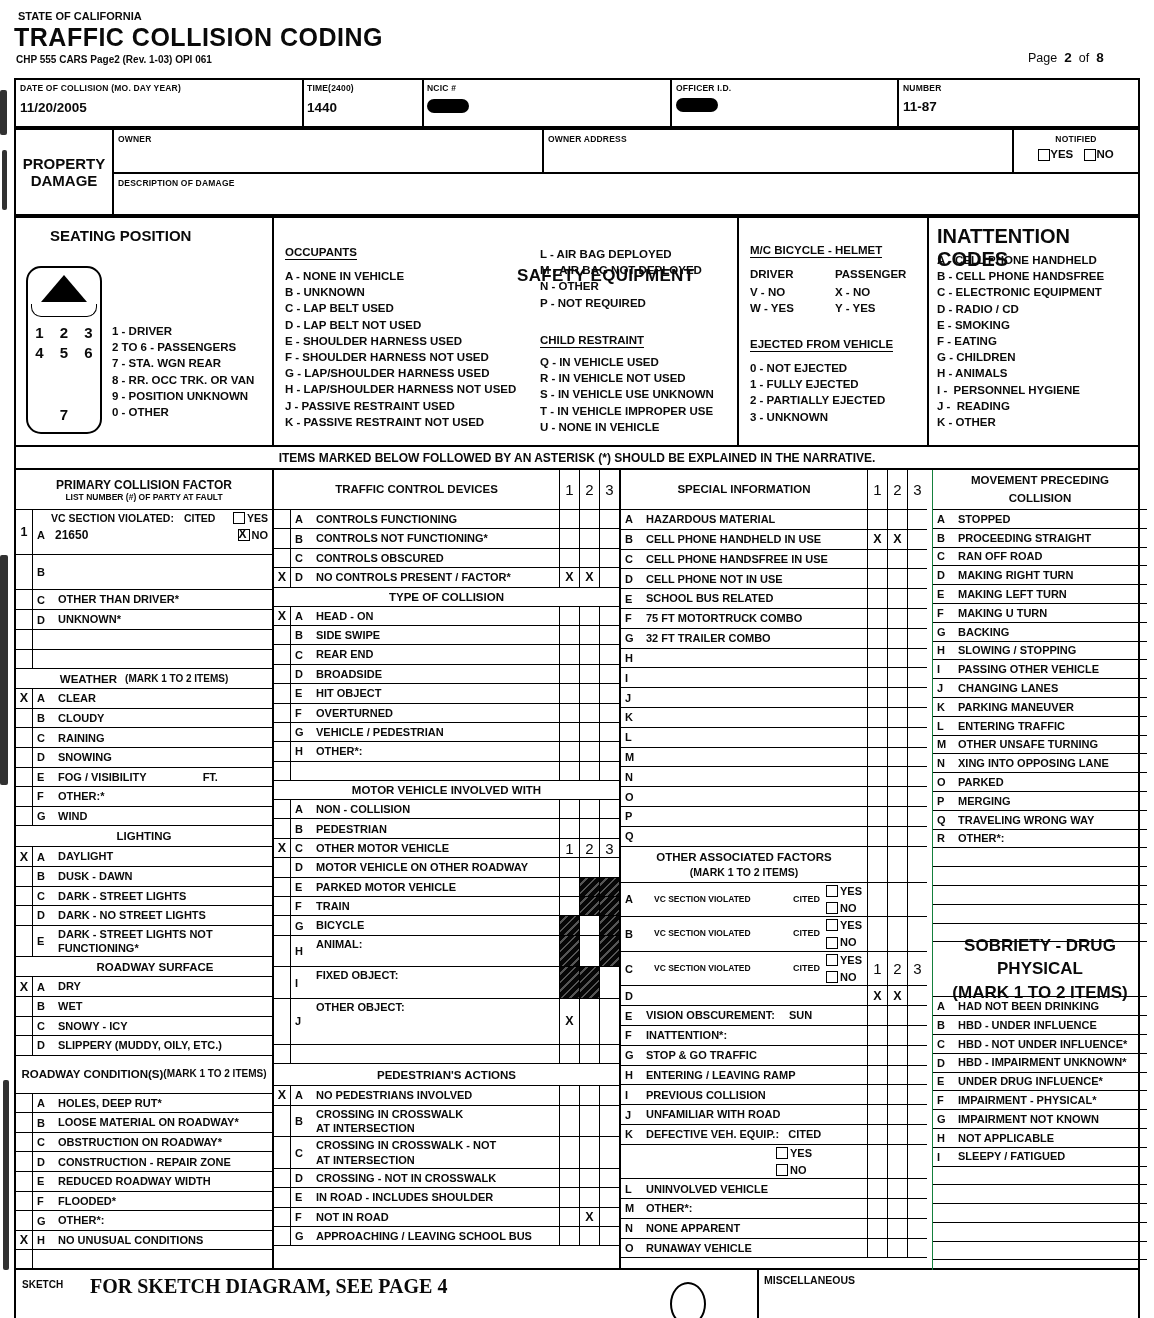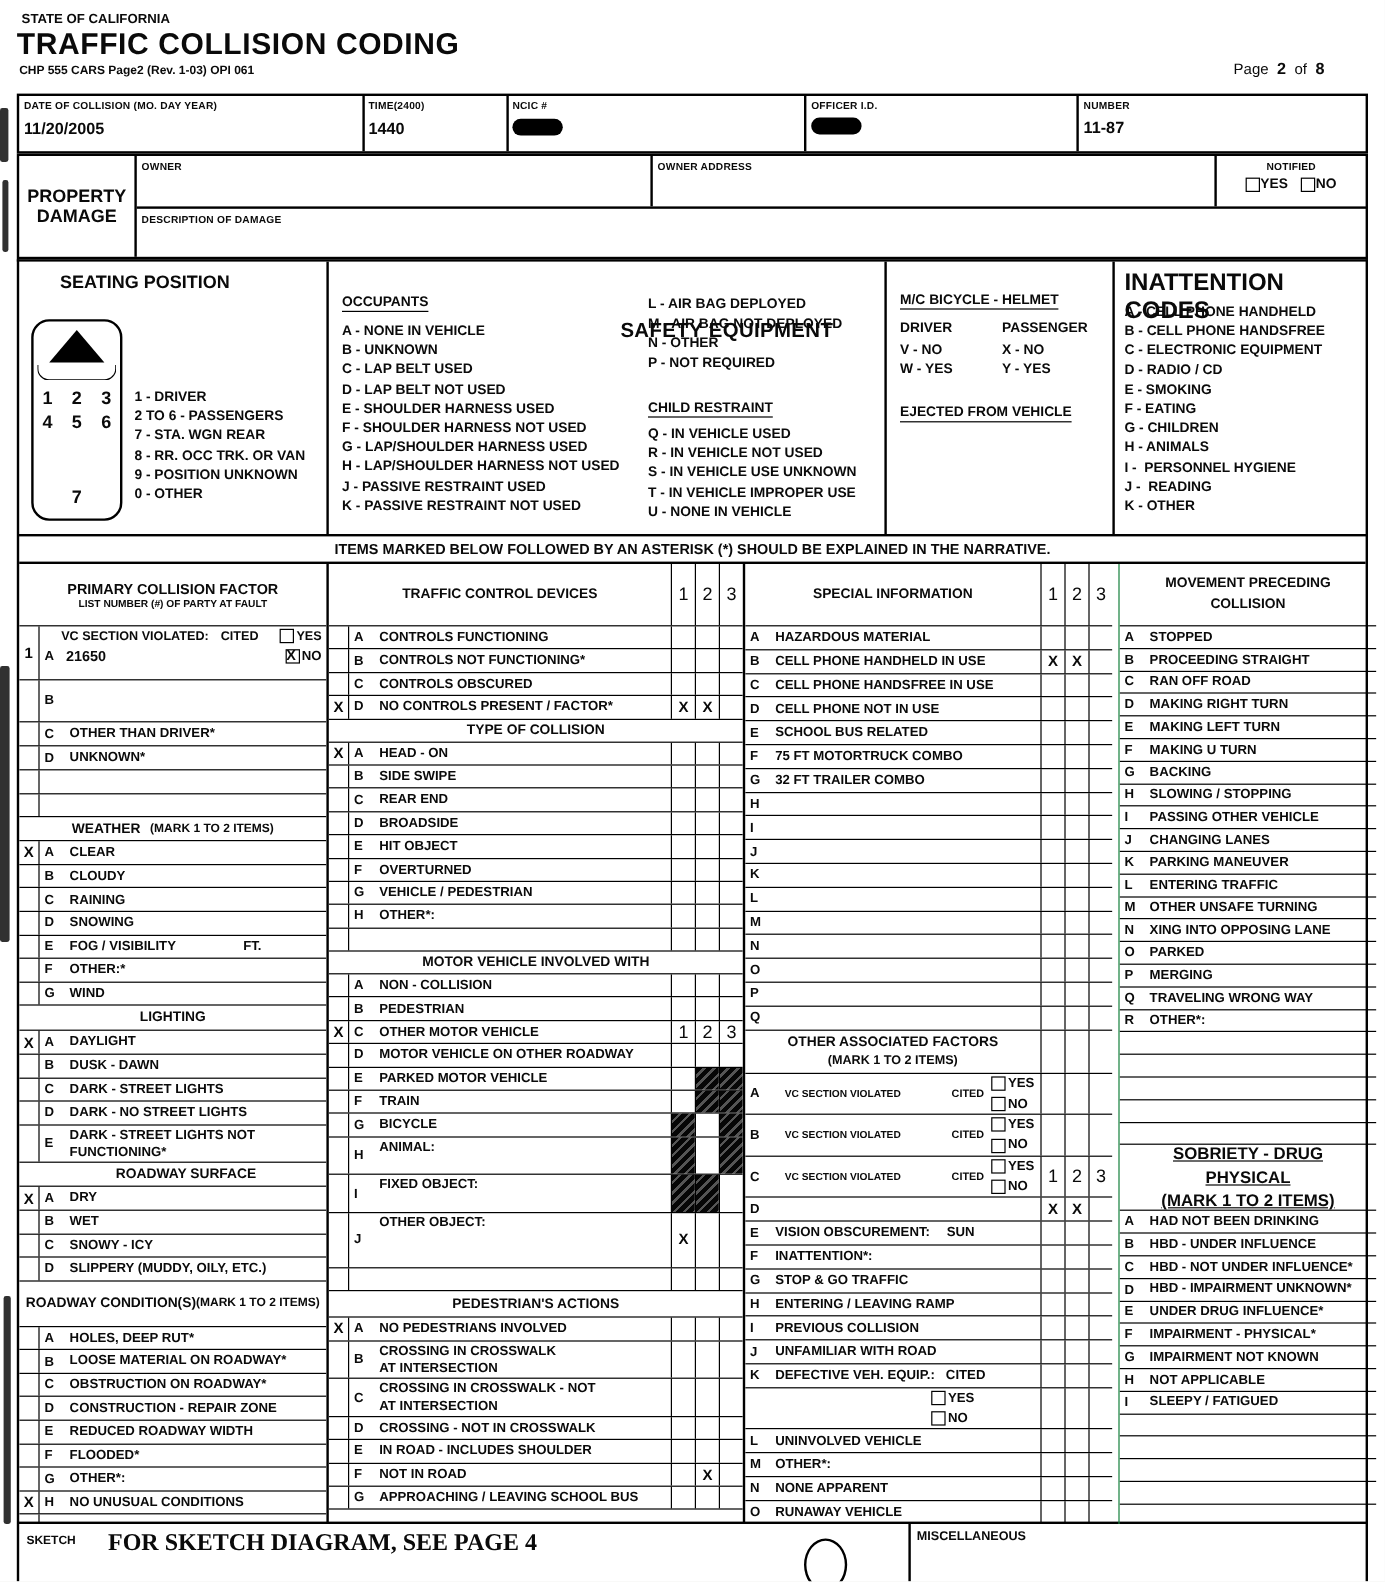--- a/index.html
+++ b/index.html
@@ -35,21 +35,21 @@
   .s{width:20px;border-left:1.6px solid #000;justify-content:center;font-weight:bold;font-size:12.5px;flex:none;}
   .s.big{font-size:15px;font-weight:normal;}
   .hatch{background:repeating-linear-gradient(135deg,#060606 0 4px,#555 4px 6px);}
   .barfill{flex:1;margin:2px 3px;}
   .h40{min-height:40px;}
   .h17{min-height:17px;max-height:17px;}
   .colA .frow{min-height:19.6px;}
   .colB .frow{min-height:19.4px;}
   .colC .frow{min-height:19.8px;}
   .colD .frow{min-height:18.8px;}
-  .hrow{display:flex;height:52px;border-bottom:1.6px solid #000;box-sizing:border-box;}
+  .hrow{display:flex;height:40px;border-bottom:1.6px solid #000;box-sizing:border-box;}
   .colhead{flex:1;display:flex;align-items:center;justify-content:center;text-align:center;
            font-size:11.5px;font-weight:bold;white-space:pre-line;line-height:1.5;}
   .sechead{border-bottom:1.6px solid #000;display:flex;align-items:center;justify-content:center;
            text-align:center;font-weight:bold;font-size:11.5px;white-space:pre-line;line-height:1.4;box-sizing:border-box;}
   .note{font-size:10px;font-weight:bold;margin-left:8px;}
   .vclab{font-size:8.5px;font-weight:bold;margin-left:8px;flex:1;}
   .citedlab{font-size:9px;font-weight:bold;margin-right:6px;}
   .ynstack{display:flex;flex-direction:column;justify-content:center;gap:3px;margin-right:3px;}
   .yn{display:flex;align-items:center;font-size:11px;font-weight:bold;gap:2px;}
   .val2{margin-left:14px;font-weight:bold;}
@@ -189,20 +189,26 @@
       <div class="abs litem" style="left:98px;top:48px;font-weight:bold;">PASSENGER</div>
       <div class="abs" style="left:13px;top:66px;">
           <div class="litem">V - NO</div>
           <div class="litem">W - YES</div>
         </div>
       <div class="abs" style="left:98px;top:66px;">
           <div class="litem">X - NO</div>
           <div class="litem">Y - YES</div>
         </div>
       <div class="abs subhead" style="left:13px;top:120px;">EJECTED FROM VEHICLE</div>
+      <div class="abs" style="left:13px;top:142px;">
+          <div class="litem">0 - NOT EJECTED</div>
+          <div class="litem">1 - FULLY EJECTED</div>
+          <div class="litem">2 - PARTIALLY EJECTED</div>
+          <div class="litem">3 - UNKNOWN</div>
+        </div>
     </div>
 
     <div class="abs" style="left:911px;top:0;width:0;height:100%;border-left:2px solid #000;"></div>
 
     <div class="abs" style="left:911px;top:0;width:215px;height:100%;">
       <div class="abs" style="left:10px;top:7px;font-size:20px;font-weight:bold;">INATTENTION CODES</div>
       <div class="abs" style="left:10px;top:34px;">
           <div class="litem">A - CELL PHONE HANDHELD</div>
           <div class="litem">B - CELL PHONE HANDSFREE</div>
           <div class="litem">C - ELECTRONIC EQUIPMENT</div>
@@ -1053,21 +1059,21 @@
             <div class="frow">
               <div class="cell cd"></div>
               <div class="cell lb"></div>
             </div>
             <div class="frow">
               <div class="cell cd"></div>
               <div class="cell lb"></div>
             </div>
           </div>
 
-        <div class="sechead" style="height:55px;font-size:14px;text-decoration:underline;">SOBRIETY - DRUG
+        <div class="sechead" style="height:55px;font-size:17px;">SOBRIETY - DRUG
 PHYSICAL
 (MARK 1 TO 2 ITEMS)</div>
         <div>
             <div class="frow">
               <div class="cell cd">A</div>
               <div class="cell lb">HAD NOT BEEN DRINKING</div>
             </div>
             <div class="frow">
               <div class="cell cd">B</div>
               <div class="cell lb">HBD - UNDER INFLUENCE</div>

